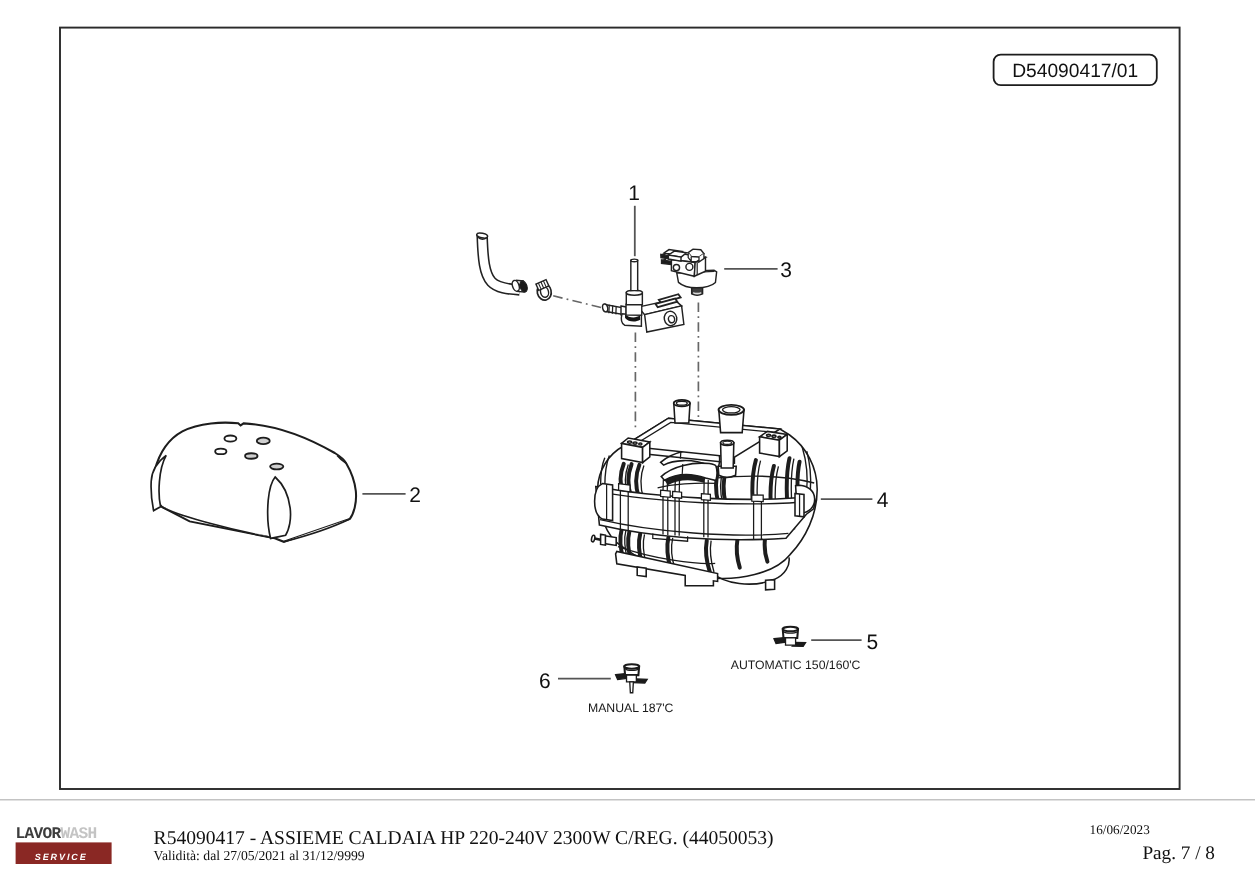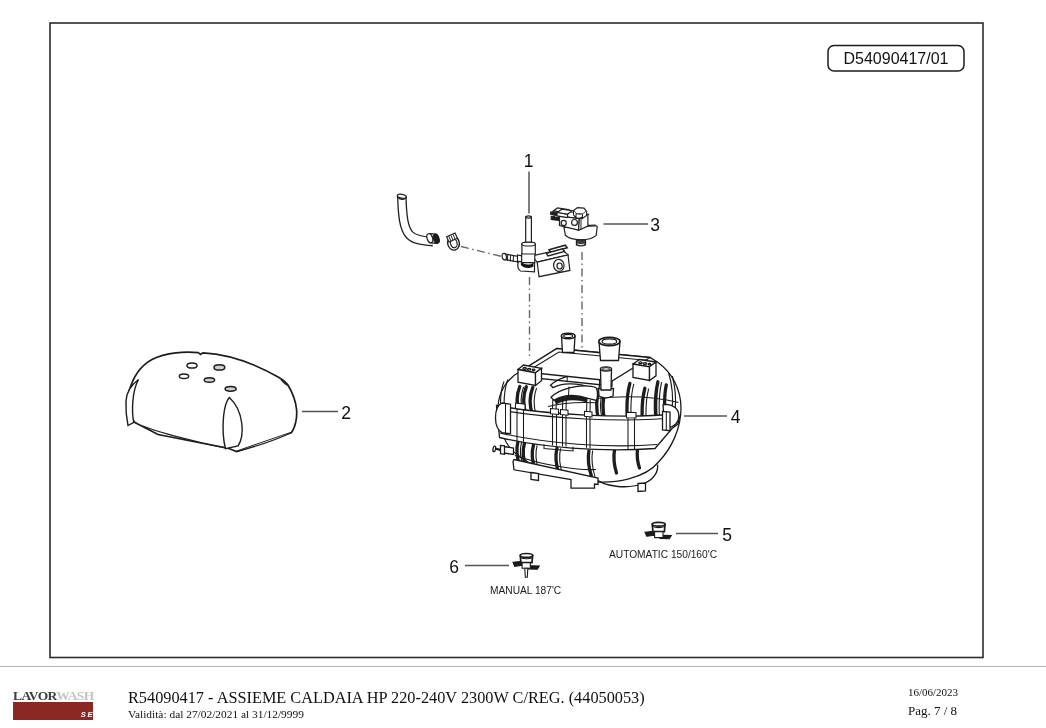--- a/index.html
+++ b/index.html
@@ -308,20 +308,20 @@
     <path d="M 530.6,565.8 L 539.3,566.1 L 537.3,569.2 L 528.3,568.9 Z" fill="#1a1a1a"></path>
     <path d="M 520.3,555.5 L 532.6,555.5 L 532,562.6 L 520.9,562.6 Z" fill="#fff" stroke-width="1.7"></path>
     <ellipse cx="526.45" cy="555.4" rx="6.15" ry="1.9" fill="#fff" stroke-width="1.7"></ellipse>
     <path d="M 521.2,557.7 C 523,559 530.1,559 531.9,557.7" stroke-width="1.1" fill="none"></path>
     <path d="M 522.1,562.6 L 530.3,562.6 L 530.3,568.3 L 522.1,568.3 Z" fill="#fff"></path>
     <path d="M 524.8,568.3 L 527.8,568.3 L 527.3,577.3 L 525.3,577.3 Z" fill="#fff"></path>
   </g>
 </svg>
 
 <div style="position:absolute;left:0;top:666px;width:1046px;height:1px;background:#b5b5b5;"></div>
-<div style="position:absolute;left:13px;top:689px;font-family:Liberation Serif, serif;font-weight:bold;font-size:13.5px;letter-spacing:-0.6px;color:#3d3d3d;line-height:1;text-align:right;">LAVOR<span style="color:#c4c4c4;">WASH</span></div>
+<div style="position:absolute;left:13px;top:689px;font-family:Liberation Mono, monospace;font-weight:bold;font-size:13.5px;letter-spacing:-0.6px;color:#3d3d3d;line-height:1;text-align:right;">LAVOR<span style="color:#c4c4c4;">WASH</span></div>
 <div style="position:absolute;left:13px;top:701.5px;width:80px;height:18px;background:#8a2824;"></div>
-<div style="position:absolute;left:13px;top:710px;width:76px;text-align:right;font-family:'Liberation Sans',sans-serif;font-weight:bold;font-style:italic;font-size:7.5px;letter-spacing:1.6px;color:#fff;margin-left:36px;">SERVICE</div>
+<div style="position:absolute;left:13px;top:710px;width:76px;text-align:center;font-family:'Liberation Sans',sans-serif;font-weight:bold;font-style:italic;font-size:7.5px;letter-spacing:1.6px;color:#fff;">SERVICE</div>
 <div class="ft" style="left:128px;top:687.5px;font-weight:normal;font-size:16.3px;">R54090417 - ASSIEME CALDAIA HP 220-240V 2300W C/REG. (44050053)</div>
-<div class="ft" style="left:128px;top:708px;font-size:11.4px;">Validità: dal 27/02/2021 al 31/12/9999</div>
+<div class="ft" style="left:128px;top:708px;font-size:11.4px;">Validità: dal 27/05/2021 al 31/12/9999</div>
 <div class="ft" style="left:908px;top:685.5px;font-size:11px;">16/06/2023</div>
-<div class="ft" style="left:908px;top:702.5px;font-size:13px;">Pag. 7 / 8</div>
+<div class="ft" style="left:952px;top:702.5px;font-size:16px;">Pag. 7 / 8</div>
 </div>
 
 </body></html>

